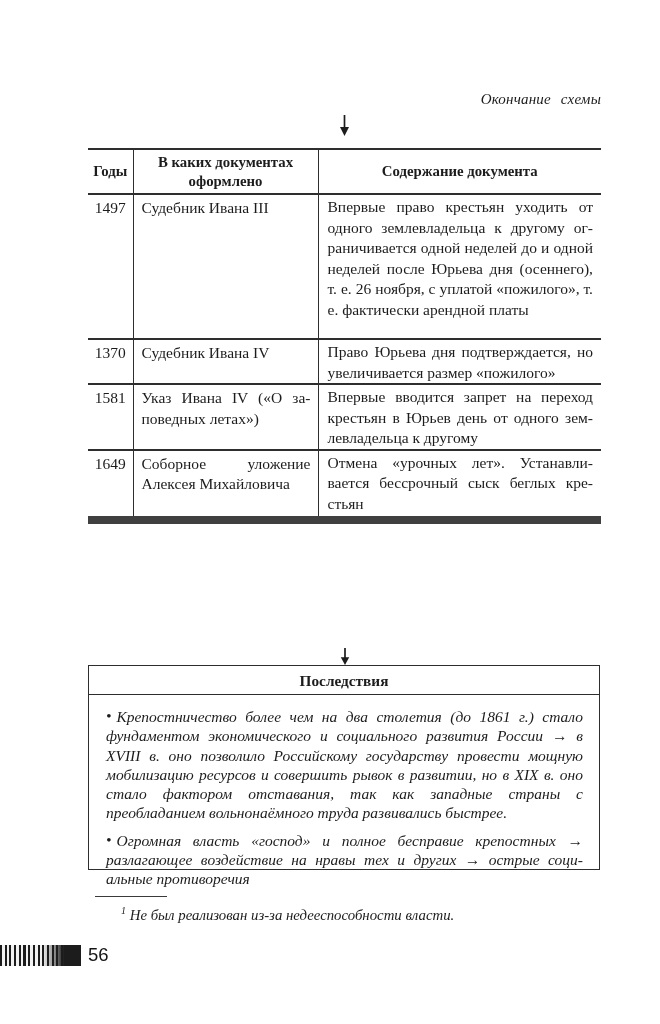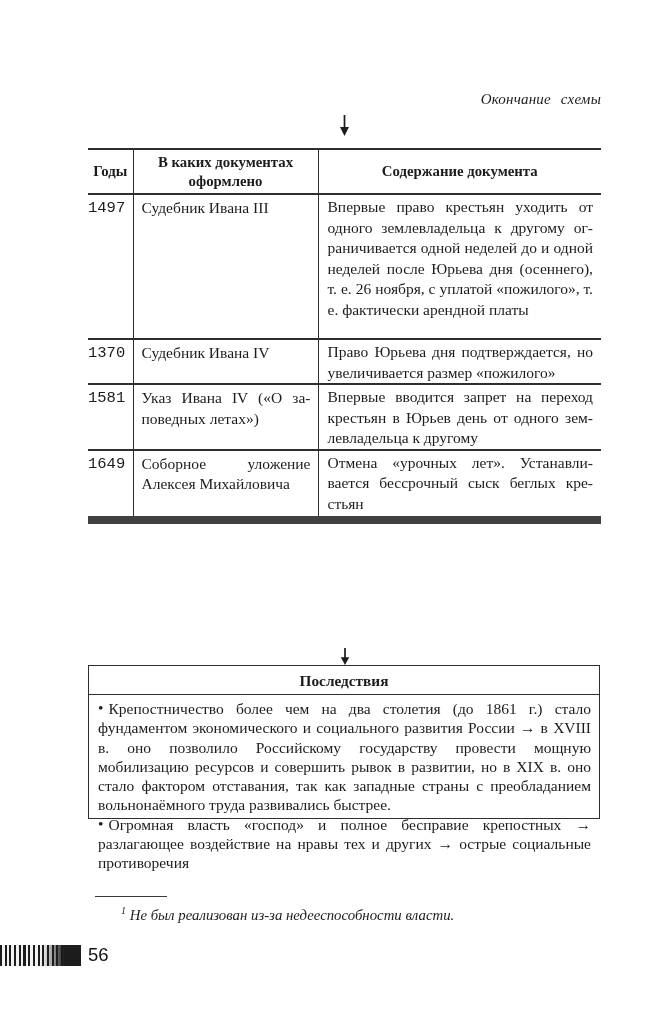--- a/index.html
+++ b/index.html
@@ -36,39 +36,39 @@
     border-top:2px solid #2e2e2e;
     padding:0; vertical-align:top;
     hyphens:manual; overflow:hidden;
   }
   .doc-table tr.last th, .doc-table tr.last td { border-bottom:8px solid #404040; }
   .doc-table .v { border-left:1.2px solid #2e2e2e; }
   .doc-table th {
     font-size:14.8px; line-height:18.5px; font-weight:bold;
     text-align:center; vertical-align:middle; padding:2px 4px;
   }
-  td.c-year { text-align:left; padding-top:3px;font-family:Liberation Mono, monospace; }
+  td.c-year { text-align:center; padding-top:3px; }
   td.c-doc  { text-align:justify; padding:3px 7px 0 8px; }
   td.c-content { text-align:justify; padding:2px 8px 0 9px; }
   sup.fn { font-size:10px; line-height:0; vertical-align:super; }
 
   
   .consequences-box {
-    position:absolute; left:88px; top:665px; width:512px; height:154px;
+    position:absolute; left:88px; top:665px; width:512px; height:205px;
     border:1.5px solid #2e2e2e; box-sizing:border-box; background:#fff;
   }
   .consequences-title {
     text-align:center; font-weight:bold; font-size:15.3px;
     padding:6px 0 4px; border-bottom:1.4px solid #2e2e2e;
   }
   .consequences-body {
     padding:4px 8px 0 9px; font-size:15.5px; line-height:19.3px;
     text-align:justify; hyphens:manual;
   }
-  .consequences-body p { margin:0; }
+  .consequences-body p { margin:8px;font-style:italic; }
   .bullet { display:inline-block; margin-right:5px; transform:translateY(-1px); }
 
   
   .footnote-rule { position:absolute; left:95px; top:896px; width:72px; border-top:1.5px solid #3a3a3a; }
   .footnote {
     position:absolute; left:88px; top:902px; width:513px; margin:4px;
     font-size:14.8px; line-height:19px; text-indent:29px;font-style:italic;
   }
 
   

